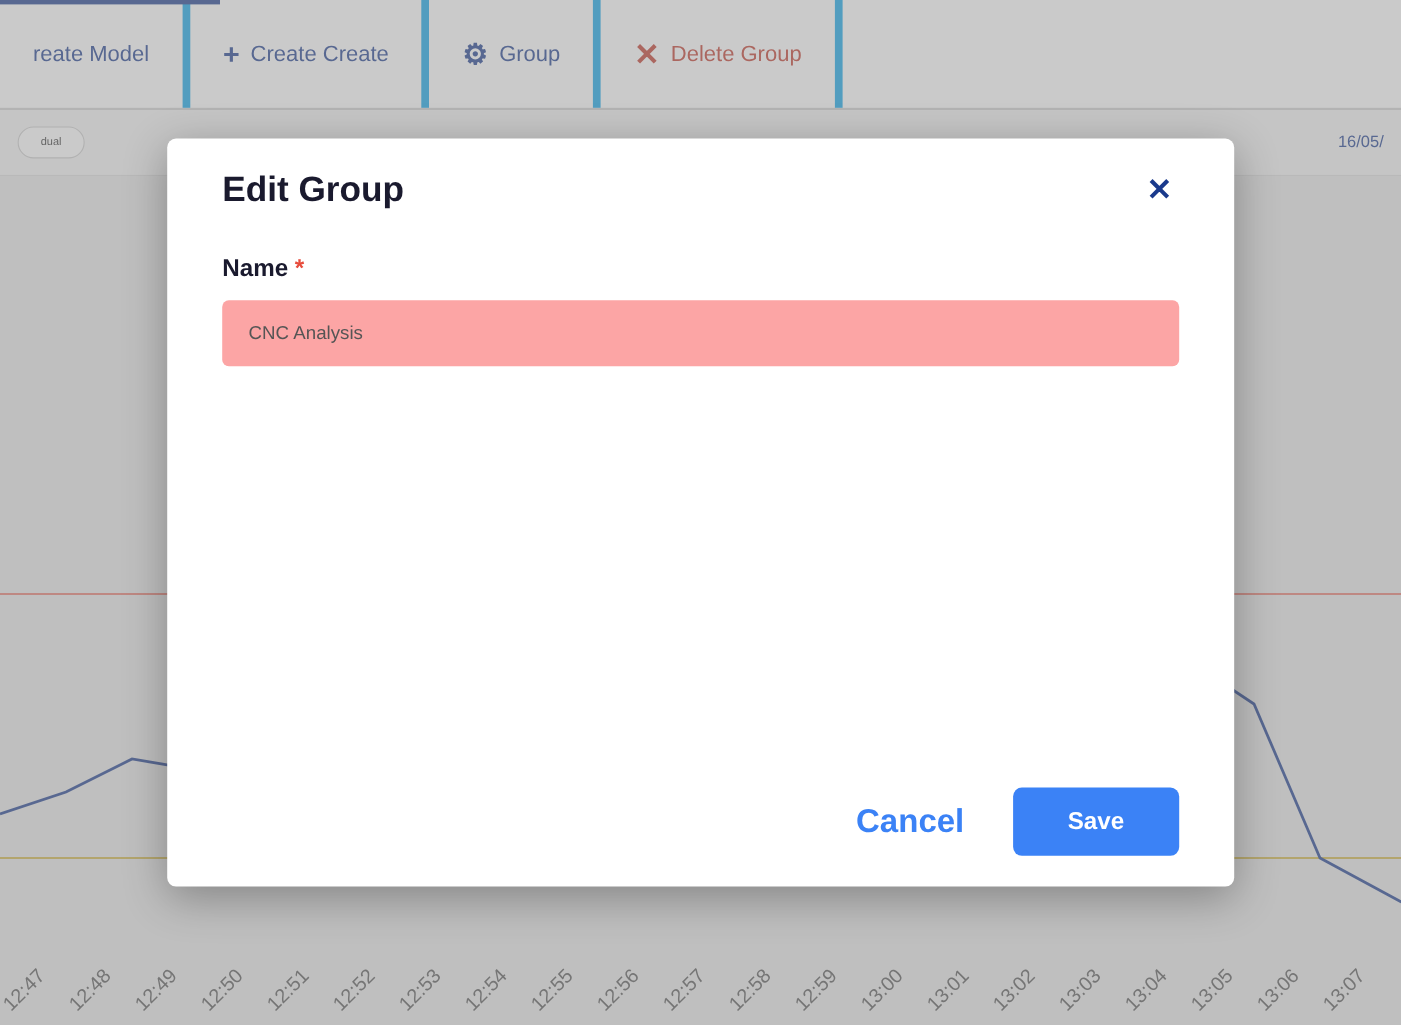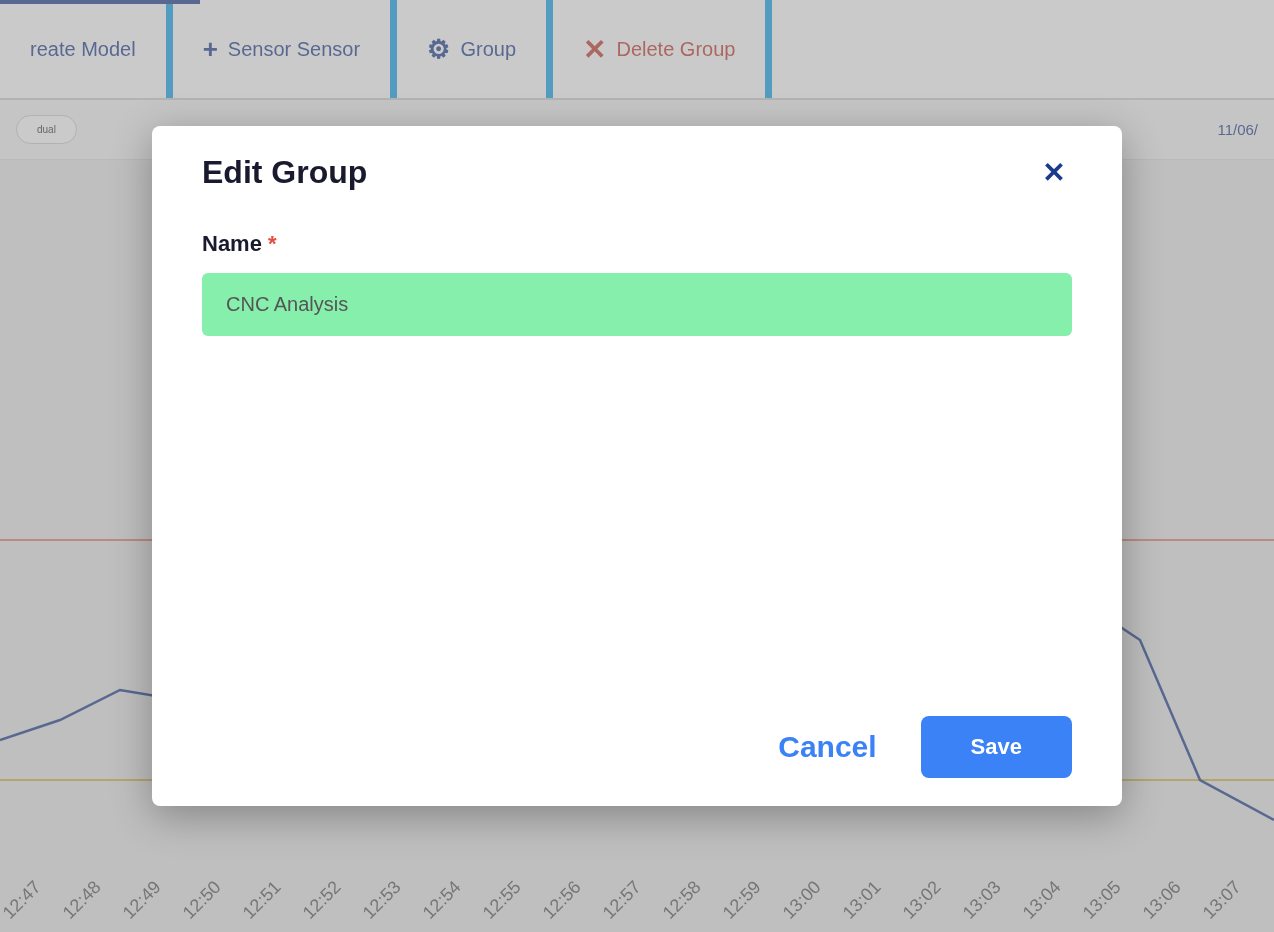--- a/index.html
+++ b/index.html
@@ -179,22 +179,22 @@
     }
 
     .required-star {
       color: #e74c3c;
       font-size: 22px;
     }
 
     .field-input {
       width: 100%;
       padding: 20px 24px;
-      font-size: 20px;
-      background: #86efac;
+      font-size: 17px;
+      background: #fca5a5;
       border: none;
       border-radius: 6px;
       color: #555;
       outline: none;
     }
 
     .modal-footer {
       display: flex;
       justify-content: flex-end;
       align-items: center;
@@ -230,35 +230,35 @@
 <div class="bg-page"></div>
 
 <div class="toolbar">
   <div class="toolbar-progress"></div>
 
   <div class="toolbar-item">
     <span>reate Model</span>
   </div>
   <div class="toolbar-item">
     <span class="icon">+</span>
-    <span>Sensor Sensor</span>
+    <span>Create Create</span>
   </div>
   <div class="toolbar-item">
     <span class="icon">⚙</span>
     <span>Group</span>
   </div>
   <div class="toolbar-item delete">
     <span class="icon" style="color:#c0392b; font-size:28px;">✕</span>
     <span>Delete Group</span>
   </div>
 </div>
 
 <div class="sub-toolbar">
   <div class="sub-toolbar-tab">dual</div>
-  <div class="sub-toolbar-date">11/06/</div>
+  <div class="sub-toolbar-date">16/05/</div>
 </div>
 
 <div class="chart-area">
   <svg class="chart-svg" viewBox="0 0 1274 772" preserveAspectRatio="none">
 
     <line x1="0" y1="380" x2="1274" y2="380" stroke="#e74c3c" stroke-width="2" opacity="0.7"></line>
 
     <line x1="0" y1="620" x2="1274" y2="620" stroke="#c8a000" stroke-width="2" opacity="0.7"></line>
 
     <polyline points="0,580 60,560 120,530 180,540 240,500 300,520 360,510 420,530 480,540 540,550 600,540 660,530 720,520 780,510 840,520 900,540 960,560 1020,500 1080,440 1140,480 1200,620 1274,660" stroke="#1a3a8c" stroke-width="2.5" fill="none"></polyline>

